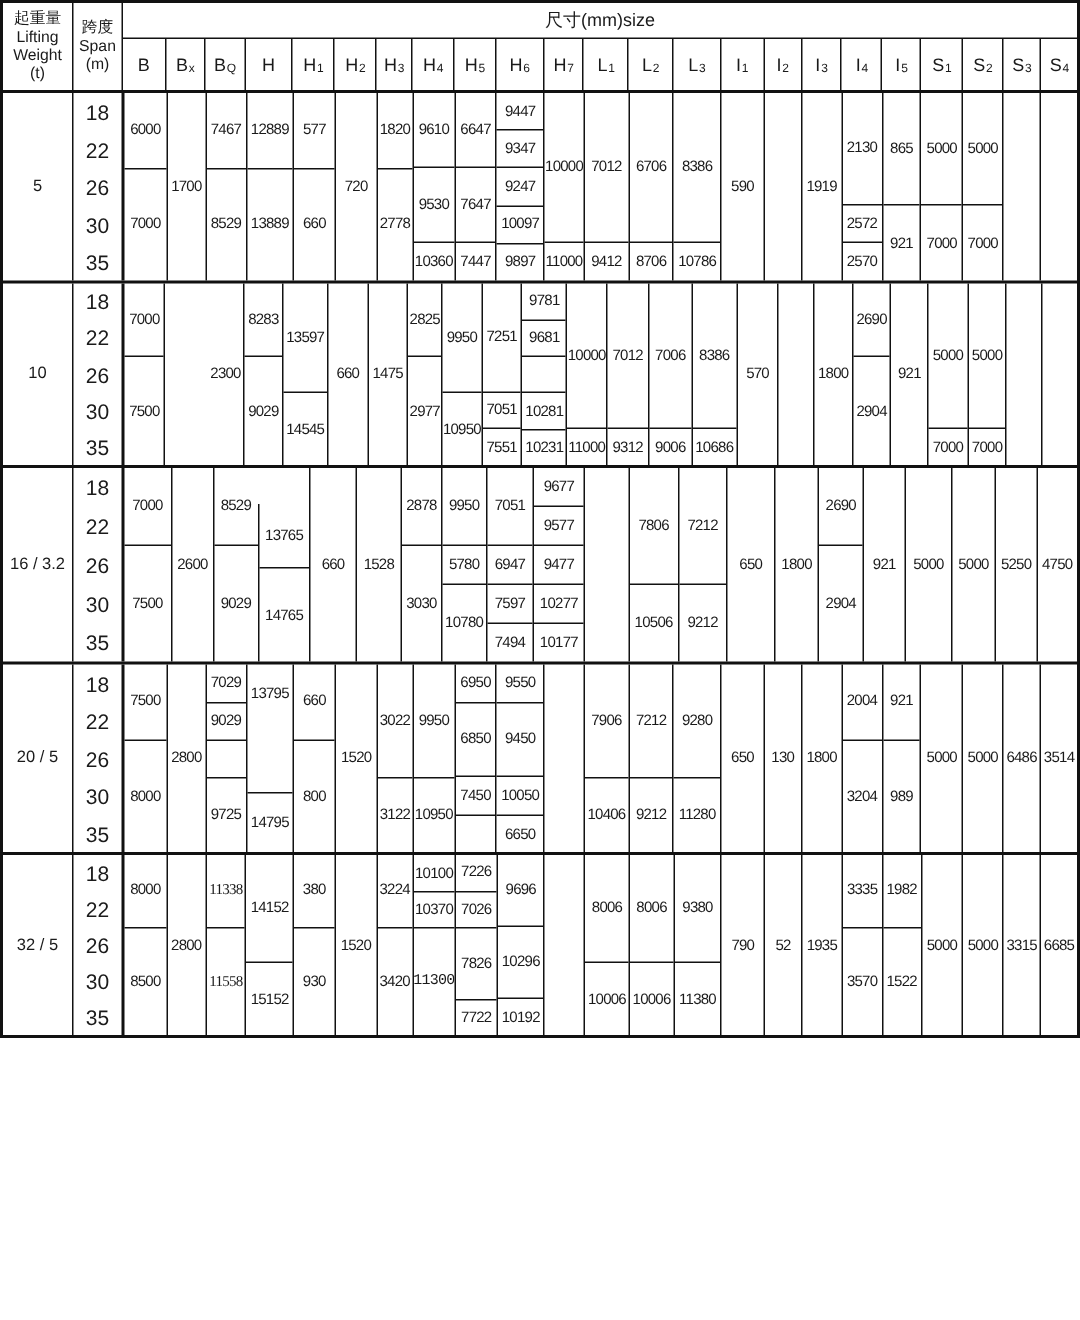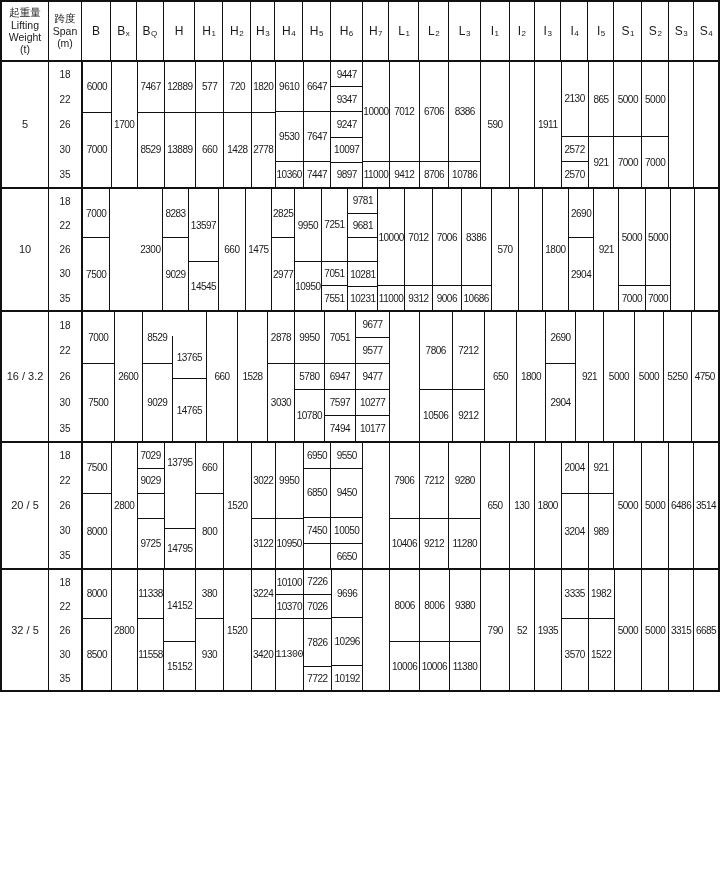--- a/index.html
+++ b/index.html
@@ -24,21 +24,21 @@
                     font-size:12px;border-left:1px solid #111;}
   .letters .colhead:first-child{border-left:none;}
   .colhead sub{font-size:8px;line-height:1;position:relative;top:3px;left:0.5px;}
   
   .body{flex:1;display:flex;flex-direction:column;}
   .group{display:flex;border-top:2px solid #111;}
   .group:first-child{border-top:none;}
   .spanlist{width:32px;flex:0 0 32px;border-right:1px solid #111;
             display:flex;flex-direction:column;}
   .spanlist .sp{flex:1;display:flex;align-items:center;justify-content:center;
-                font-size:10px;}
+                font-size:14px;}
   .col{display:flex;flex-direction:column;border-left:1px solid #111;}
   .col:first-of-type{border-left:none;}
   .seg{display:flex;align-items:center;justify-content:center;
        font-size:10px;letter-spacing:-0.5px;border-top:1px solid #111;
        overflow:hidden;}
   .seg:first-child{border-top:none;}
   .gw{font-size:11px;}
 </style>
 </head>
 <body>
@@ -47,20 +47,21 @@
   <div class="table">
     <div class="hdr">
       <div class="wcell">起重量
 Lifting
 Weight
 (t)</div>
       <div class="scell">跨度
 Span
 (m)</div>
       <div class="sizegrp">
+        <div class="sizetitle">尺寸(mm)size</div>
         <div class="letters" id="letters">
             <div class="colhead" style="flex: 29 0 0px;">
               <span>B</span>
             </div>
             <div class="colhead" style="flex: 26 0 0px;">
               <span>B</span>
               <sub>x</sub>
             </div>
             <div class="colhead" style="flex: 27 0 0px;">
               <span>B</span>
@@ -172,21 +173,20 @@
           <div class="col" style="flex: 32 0 0px;">
             <div class="seg" style="flex: 4 1 0px;">12889</div>
             <div class="seg" style="flex: 6 1 0px;">13889</div>
           </div>
           <div class="col" style="flex: 28 0 0px;">
             <div class="seg" style="flex: 4 1 0px;">577</div>
             <div class="seg" style="flex: 6 1 0px;">660</div>
           </div>
           <div class="col" style="flex: 28 0 0px;">
             <div class="seg" style="flex: 4 1 0px;">720</div>
-            <div class="seg" style="flex: 6 1 0px;">1428</div>
           </div>
           <div class="col" style="flex: 24 0 0px;">
             <div class="seg" style="flex: 4 1 0px;">1820</div>
             <div class="seg" style="flex: 6 1 0px;">2778</div>
           </div>
           <div class="col" style="flex: 28 0 0px;">
             <div class="seg" style="flex: 4 1 0px;">9610</div>
             <div class="seg" style="flex: 4 1 0px;">9530</div>
             <div class="seg" style="flex: 2 1 0px;">10360</div>
           </div>
@@ -218,21 +218,21 @@
             <div class="seg" style="flex: 8 1 0px;">8386</div>
             <div class="seg" style="flex: 2 1 0px;">10786</div>
           </div>
           <div class="col" style="flex: 29 0 0px;">
             <div class="seg" style="flex: 10 1 0px;">590</div>
           </div>
           <div class="col" style="flex: 25 0 0px;">
             <div class="seg" style="flex: 10 1 0px;"></div>
           </div>
           <div class="col" style="flex: 27 0 0px;">
-            <div class="seg" style="flex: 10 1 0px;">1911</div>
+            <div class="seg" style="flex: 10 1 0px;">1919</div>
           </div>
           <div class="col" style="flex: 27 0 0px;">
             <div class="seg" style="flex: 6 1 0px;">2130</div>
             <div class="seg" style="flex: 2 1 0px;">2572</div>
             <div class="seg" style="flex: 2 1 0px;">2570</div>
           </div>
           <div class="col" style="flex: 26 0 0px;">
             <div class="seg" style="flex: 6 1 0px;">865</div>
             <div class="seg" style="flex: 4 1 0px;">921</div>
           </div>
@@ -544,21 +544,21 @@
             <div class="sp">30</div>
             <div class="sp">35</div>
           </div>
           <div class="col" style="flex: 29 0 0px;">
             <div class="seg" style="flex: 4 1 0px;">8000</div>
             <div class="seg" style="flex: 6 1 0px;">8500</div>
           </div>
           <div class="col" style="flex: 26 0 0px;">
             <div class="seg" style="flex: 10 1 0px;">2800</div>
           </div>
-          <div class="col" style="flex: 27 0 0px;">
+          <div class="col" style="flex: 27 0 0px; font-family: Liberation Serif, serif;">
             <div class="seg" style="flex: 4 1 0px;">11338</div>
             <div class="seg" style="flex: 6 1 0px;">11558</div>
           </div>
           <div class="col" style="flex: 32 0 0px;">
             <div class="seg" style="flex: 6 1 0px;">14152</div>
             <div class="seg" style="flex: 4 1 0px;">15152</div>
           </div>
           <div class="col" style="flex: 28 0 0px;">
             <div class="seg" style="flex: 4 1 0px;">380</div>
             <div class="seg" style="flex: 6 1 0px;">930</div>

